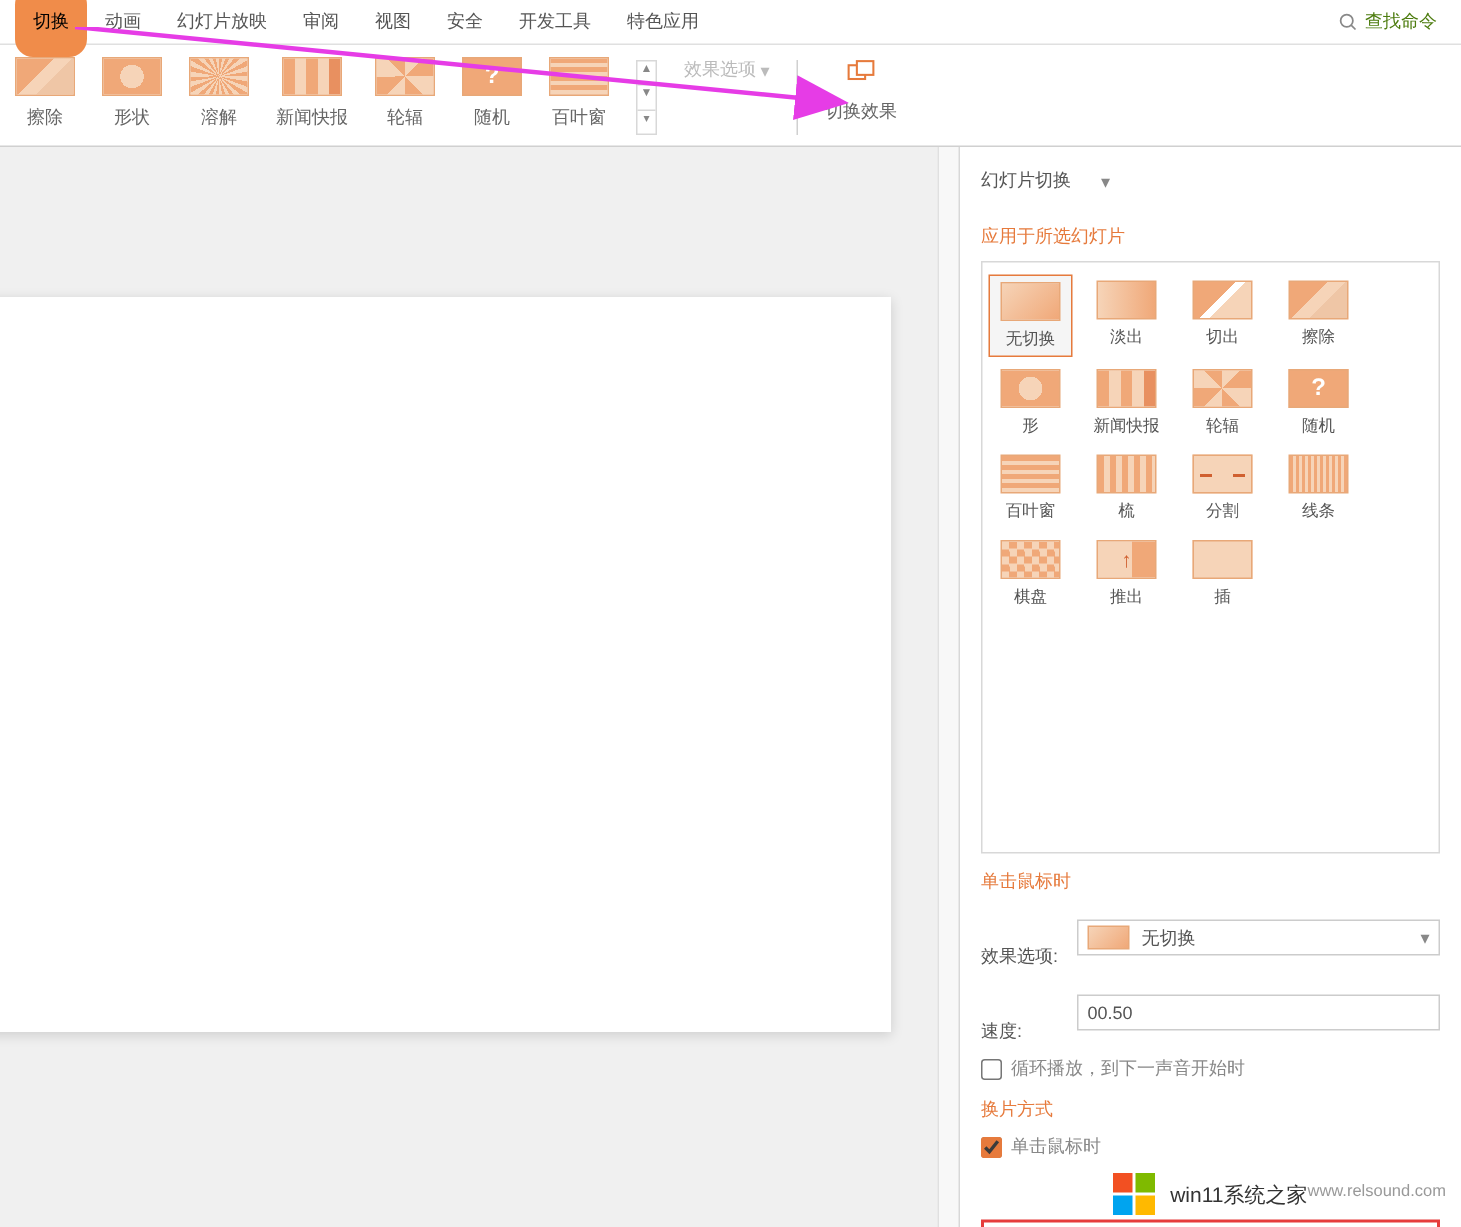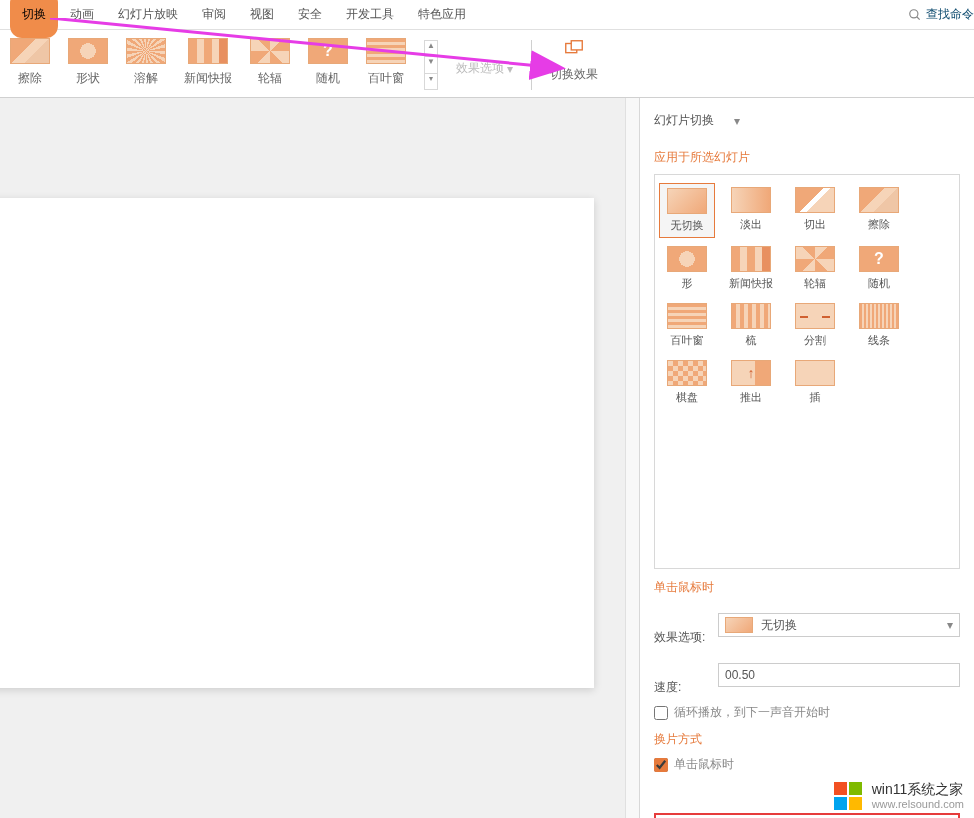--- a/index.html
+++ b/index.html
@@ -28,24 +28,24 @@
   cursor: pointer;
 }
 .tab.active {
   background: #f08c4a;
   color: #000000;
   border-radius: 12px;
   padding: 15px 12px;
 }
 .search-cmd {
   position: absolute;
-  right: 0px;
-  display: flex;
-  align-items: center;
-  color: #0c4a6e;
+  right: 16px;
+  display: flex;
+  align-items: center;
+  color: #4d7c0f;
   gap: 4px;
 }
 
 
 .ribbon {
   display: flex;
   align-items: flex-start;
   padding: 8px 10px;
   border-bottom: 1px solid #d0d0d0;
   gap: 18px;
@@ -71,21 +71,20 @@
   flex-direction: column;
   align-items: center;
   gap: 6px;
 }
 .ribbon-small-icon { width: 22px; height: 22px; }
 .opt-dropdown {
   display: flex;
   align-items: center;
   color: #bbb;
   gap: 3px;
-  margin-top: 22px;
 }
 .sep { width: 1px; height: 50px; background: #d0d0d0; margin-top: 2px; }
 
 
 .main-row { display: flex; height: 720px; }
 .canvas-area {
   flex: 0 0 640px;
   background: #f0f0f0;
   border-right: 1px solid #d8d8d8;
   position: relative;
@@ -246,21 +245,21 @@
   position: absolute;
   right: 10px;
   bottom: 6px;
   display: flex;
   align-items: center;
   gap: 8px;
 }
 .wm-logo {
   width: 32px; height: 32px;
 }
-.wm-text { display: flex; flex-direction: column; line-height: 1.2; }
+.wm-text { display: flex; flex-direction: row; line-height: 1.2; }
 .wm-text .t1 { font-size: 14px; color: #333; font-weight: 500; }
 .wm-text .t2 { font-size: 11px; color: #999; }
 
 
 .ic-wipe { background: linear-gradient(135deg,#f0a878 0%,#f0a878 40%,#f6d4b8 40%,#f6d4b8 60%,#efc6a6 60%); }
 .ic-shape { background: radial-gradient(circle at 50% 50%, #f6d4b8 0 35%, #f0a878 35% 100%); }
 .ic-dissolve { background: repeating-conic-gradient(#f0a878 0 10deg,#f6d4b8 10deg 20deg); }
 .ic-news { background: linear-gradient(90deg,#f0a878 0 20%,#f6d4b8 20% 40%,#f0a878 40% 60%,#f6d4b8 60% 80%,#e89060 80% 100%); }
 .ic-wheel { background: conic-gradient(#f6d4b8 0 45deg,#f0a878 45deg 90deg,#f6d4b8 90deg 135deg,#f0a878 135deg 180deg,#f6d4b8 180deg 225deg,#f0a878 225deg 270deg,#f6d4b8 270deg 315deg,#f0a878 315deg 360deg); }
 .ic-random { background: #f0a878; position: relative; }

